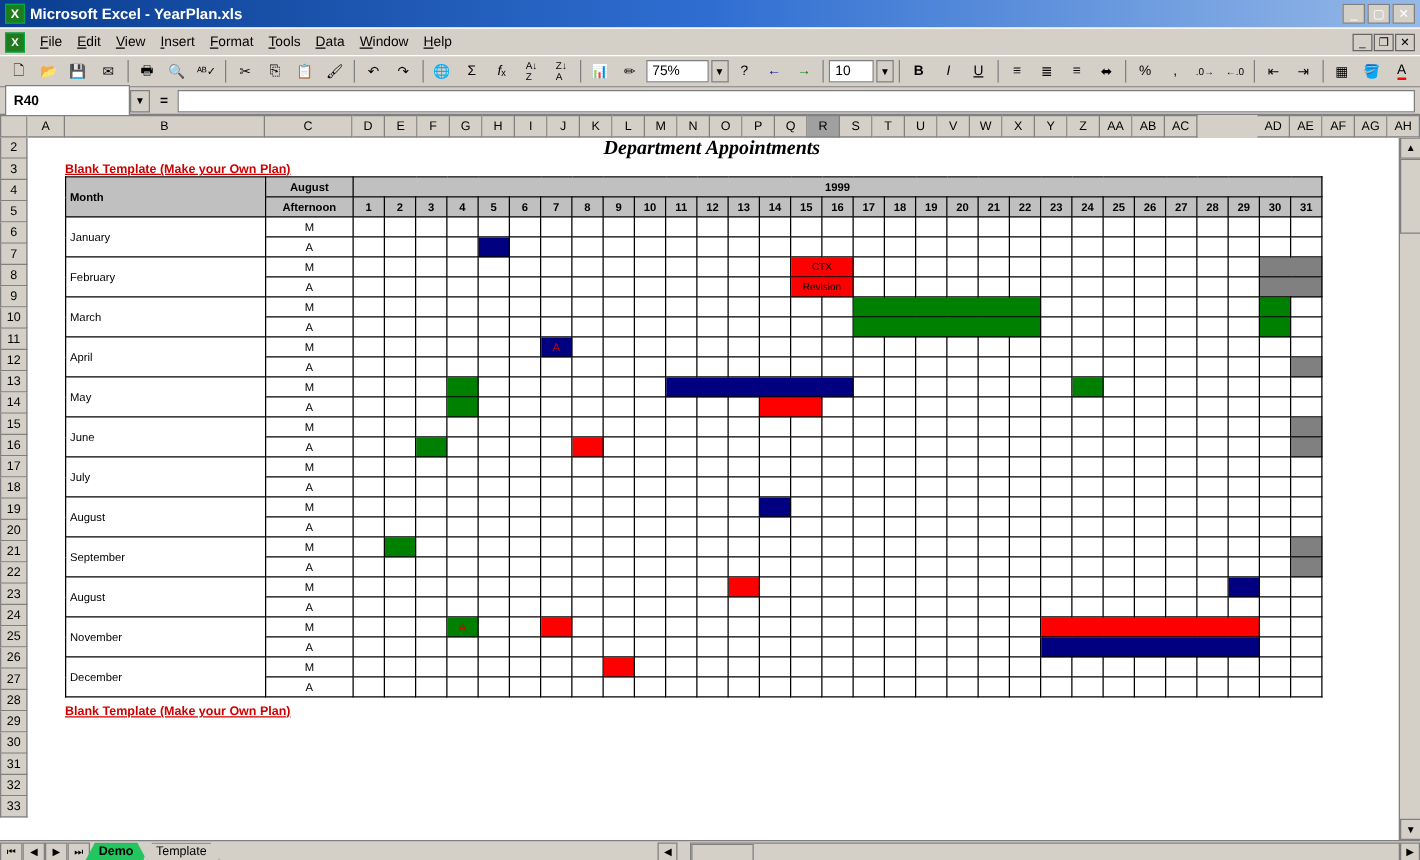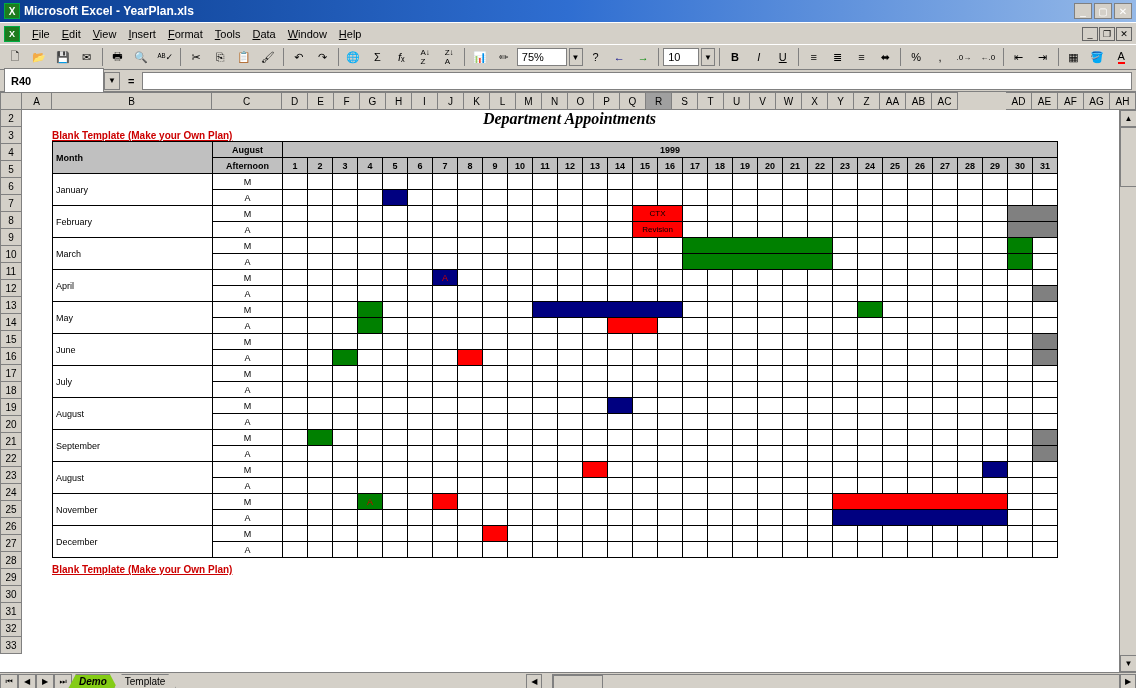--- a/index.html
+++ b/index.html
@@ -55,21 +55,21 @@
 .legend-sw{width:22px;height:14px;border:1px solid #000;}
 
 .vscroll{position:absolute;right:0;top:18px;bottom:0;width:17px;background:#d4d0c8;border-left:1px solid #808080;}
 .vscroll .arrow{width:17px;height:17px;background:#d4d0c8;border:1px solid #808080;display:flex;align-items:center;justify-content:center;font-size:8px;}
 .vscroll .thumb{position:absolute;top:17px;left:0;width:17px;height:60px;background:#d4d0c8;border:1px solid #808080;}
 .vscroll .arrow.down{position:absolute;bottom:0;}
 
 .tab-bar{height:18px;background:#d4d0c8;display:flex;align-items:center;border-top:1px solid #808080;}
 .tab-nav-btn{width:18px;height:16px;border:1px solid #808080;background:#d4d0c8;display:flex;align-items:center;justify-content:center;font-size:8px;}
 .tab{padding:1px 10px;background:#fff;border:1px solid #808080;font-size:10px;clip-path:polygon(8px 0,calc(100% - 8px) 0,100% 100%,0 100%);margin-left:-4px;}
-.tab.active{font-weight:bold;background:#84cc16;font-style:italic;}
+.tab.active{font-weight:bold;background:#22c55e;}
 .tab.inactive{background:#d4d0c8;}
 .hscroll-track{flex:1;background:#d4d0c8;border:1px solid #808080;height:16px;margin-left:10px;position:relative;}
 .hscroll-thumb{position:absolute;left:0;top:0;height:14px;width:50px;background:#d4d0c8;border:1px solid #808080;}
 .hscroll-btn{width:16px;height:16px;border:1px solid #808080;background:#d4d0c8;display:flex;align-items:center;justify-content:center;font-size:8px;}
 </style>
 </head>
 <body>
 
 <div class="title-bar">
   <div class="app-icon">X</div>

